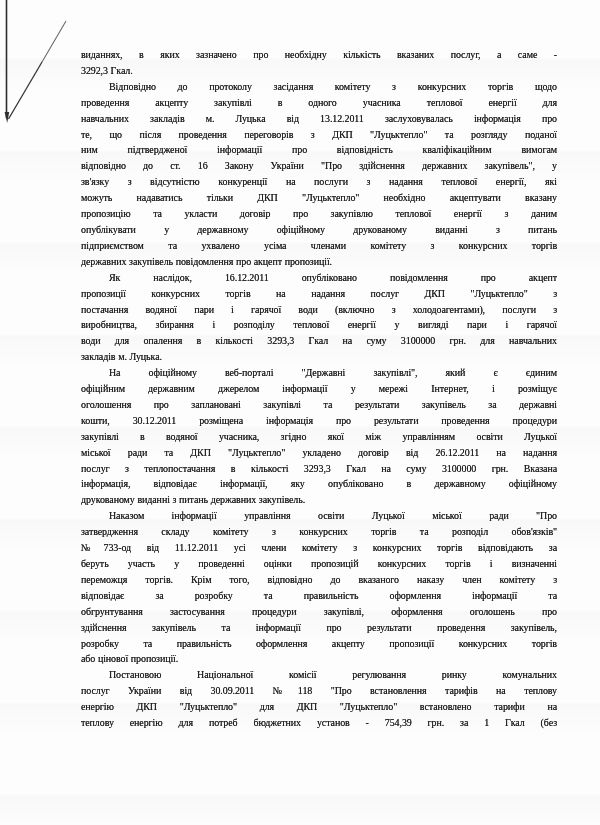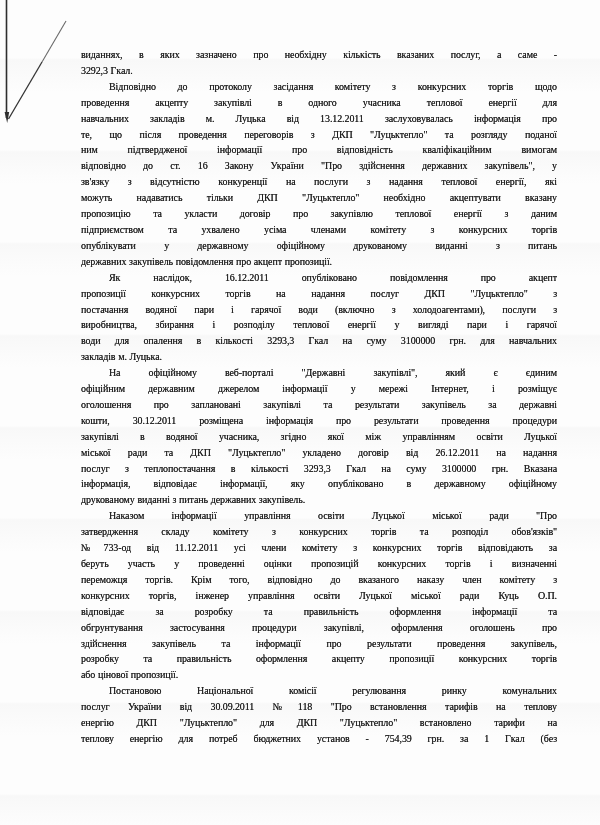--- a/index.html
+++ b/index.html
@@ -65,22 +65,22 @@
       <div class="paragraph">
         <div class="line just ind">Відповідно до протоколу засідання комітету з конкурсних торгів щодо</div>
         <div class="line just">проведення акцепту закупівлі в одного учасника теплової енергії для</div>
         <div class="line just">навчальних закладів м. Луцька від 13.12.2011 заслуховувалась інформація про</div>
         <div class="line just">те, що після проведення переговорів з ДКП "Луцьктепло" та розгляду поданої</div>
         <div class="line just">ним підтвердженої інформації про відповідність кваліфікаційним вимогам</div>
         <div class="line just">відповідно до ст. 16 Закону України "Про здійснення державних закупівель", у</div>
         <div class="line just">зв'язку з відсутністю конкуренції на послуги з надання теплової енергії, які</div>
         <div class="line just">можуть надаватись тільки ДКП "Луцьктепло" необхідно акцептувати вказану</div>
         <div class="line just">пропозицію та укласти договір про закупівлю теплової енергії з даним</div>
+        <div class="line just">опублікувати у державному офіційному друкованому виданні з питань</div>
         <div class="line just">підприємством та ухвалено усіма членами комітету з конкурсних торгів</div>
-        <div class="line just">опублікувати у державному офіційному друкованому виданні з питань</div>
         <div class="line">державних закупівель повідомлення про акцепт пропозиції.</div>
       </div>
       <div class="paragraph">
         <div class="line just ind">Як наслідок, 16.12.2011 опубліковано повідомлення про акцепт</div>
         <div class="line just">пропозиції конкурсних торгів на надання послуг ДКП "Луцьктепло" з</div>
         <div class="line just">постачання водяної пари і гарячої води (включно з холодоагентами), послуги з</div>
         <div class="line just">виробництва, збирання і розподілу теплової енергії у вигляді пари і гарячої</div>
         <div class="line just">води для опалення в кількості 3293,3 Гкал на суму 3100000 грн. для навчальних</div>
         <div class="line">закладів м. Луцька.</div>
       </div>
@@ -94,21 +94,20 @@
         <div class="line just">послуг з теплопостачання в кількості 3293,3 Гкал на суму 3100000 грн. Вказана</div>
         <div class="line just">інформація, відповідає інформації, яку опубліковано в державному офіційному</div>
         <div class="line">друкованому виданні з питань державних закупівель.</div>
       </div>
       <div class="paragraph">
         <div class="line just ind">Наказом інформації управління освіти Луцької міської ради "Про</div>
         <div class="line just">затвердження складу комітету з конкурсних торгів та розподіл обов'язків"</div>
         <div class="line just">№733-од від 11.12.2011 усі члени комітету з конкурсних торгів відповідають за</div>
         <div class="line just">беруть участь у проведенні оцінки пропозицій конкурсних торгів і визначенні</div>
         <div class="line just">переможця торгів. Крім того, відповідно до вказаного наказу член комітету з</div>
-        <div class="line just">конкурсних торгів, інженер управління освіти Луцької міської ради Куць О.П.</div>
         <div class="line just">відповідає за розробку та правильність оформлення інформації та</div>
         <div class="line just">обгрунтування застосування процедури закупівлі, оформлення оголошень про</div>
         <div class="line just">здійснення закупівель та інформації про результати проведення закупівель,</div>
         <div class="line just">розробку та правильність оформлення акцепту пропозиції конкурсних торгів</div>
         <div class="line">або цінової пропозиції.</div>
       </div>
       <div class="paragraph">
         <div class="line just ind">Постановою Національної комісії регулювання ринку комунальних</div>
         <div class="line just">послуг України від 30.09.2011 №118 "Про встановлення тарифів на теплову</div>
         <div class="line just">енергію ДКП "Луцьктепло" для ДКП "Луцьктепло" встановлено тарифи на</div>

